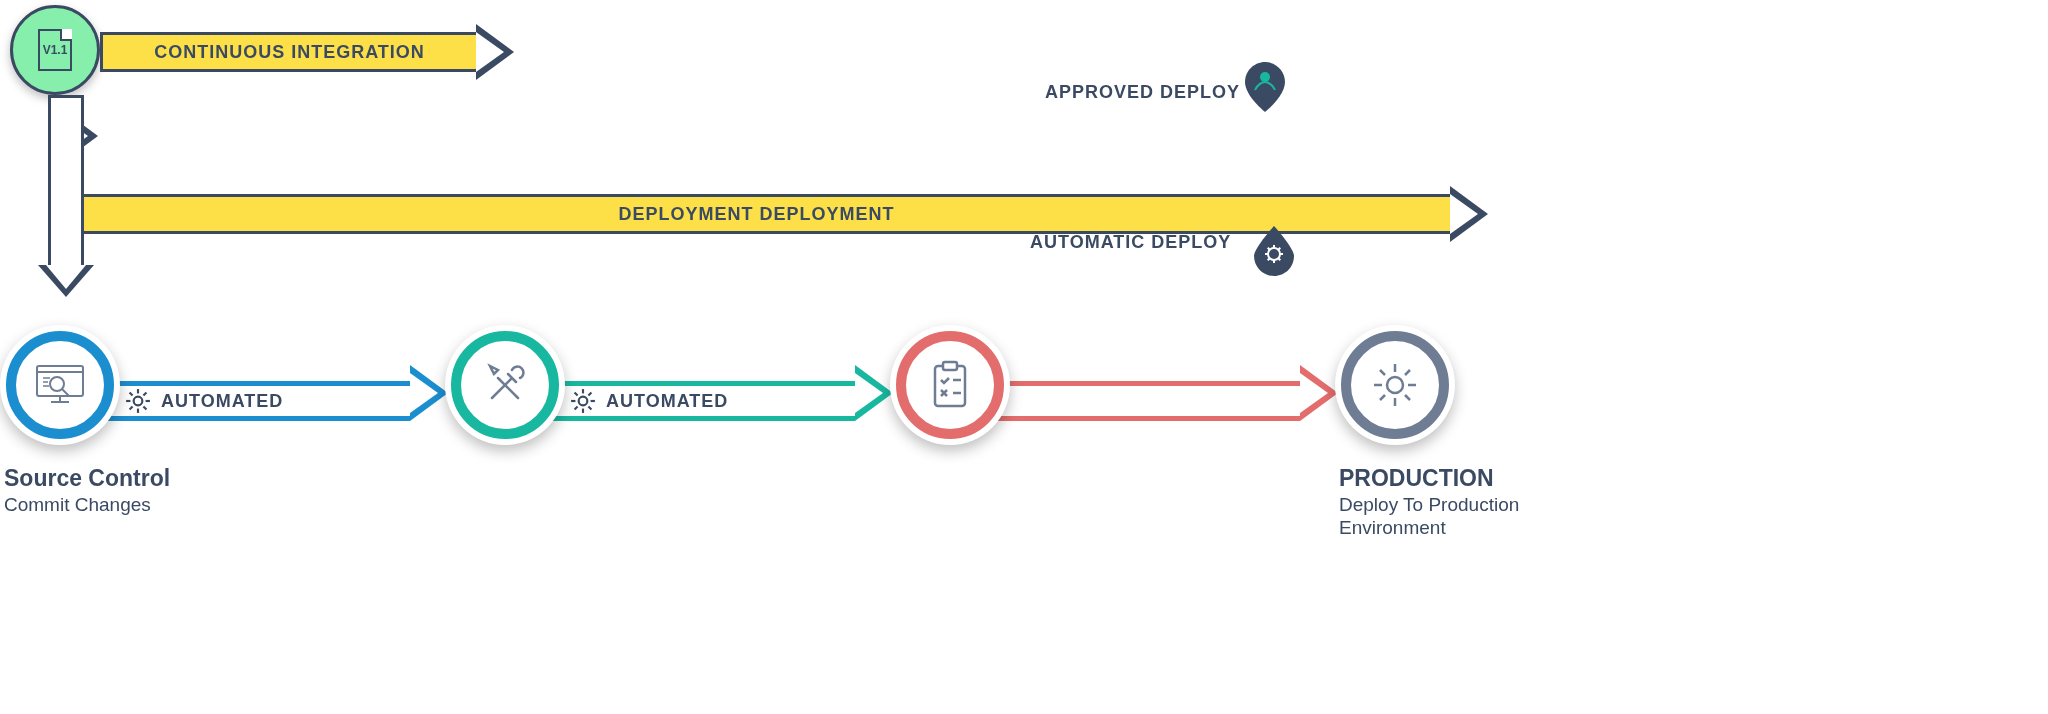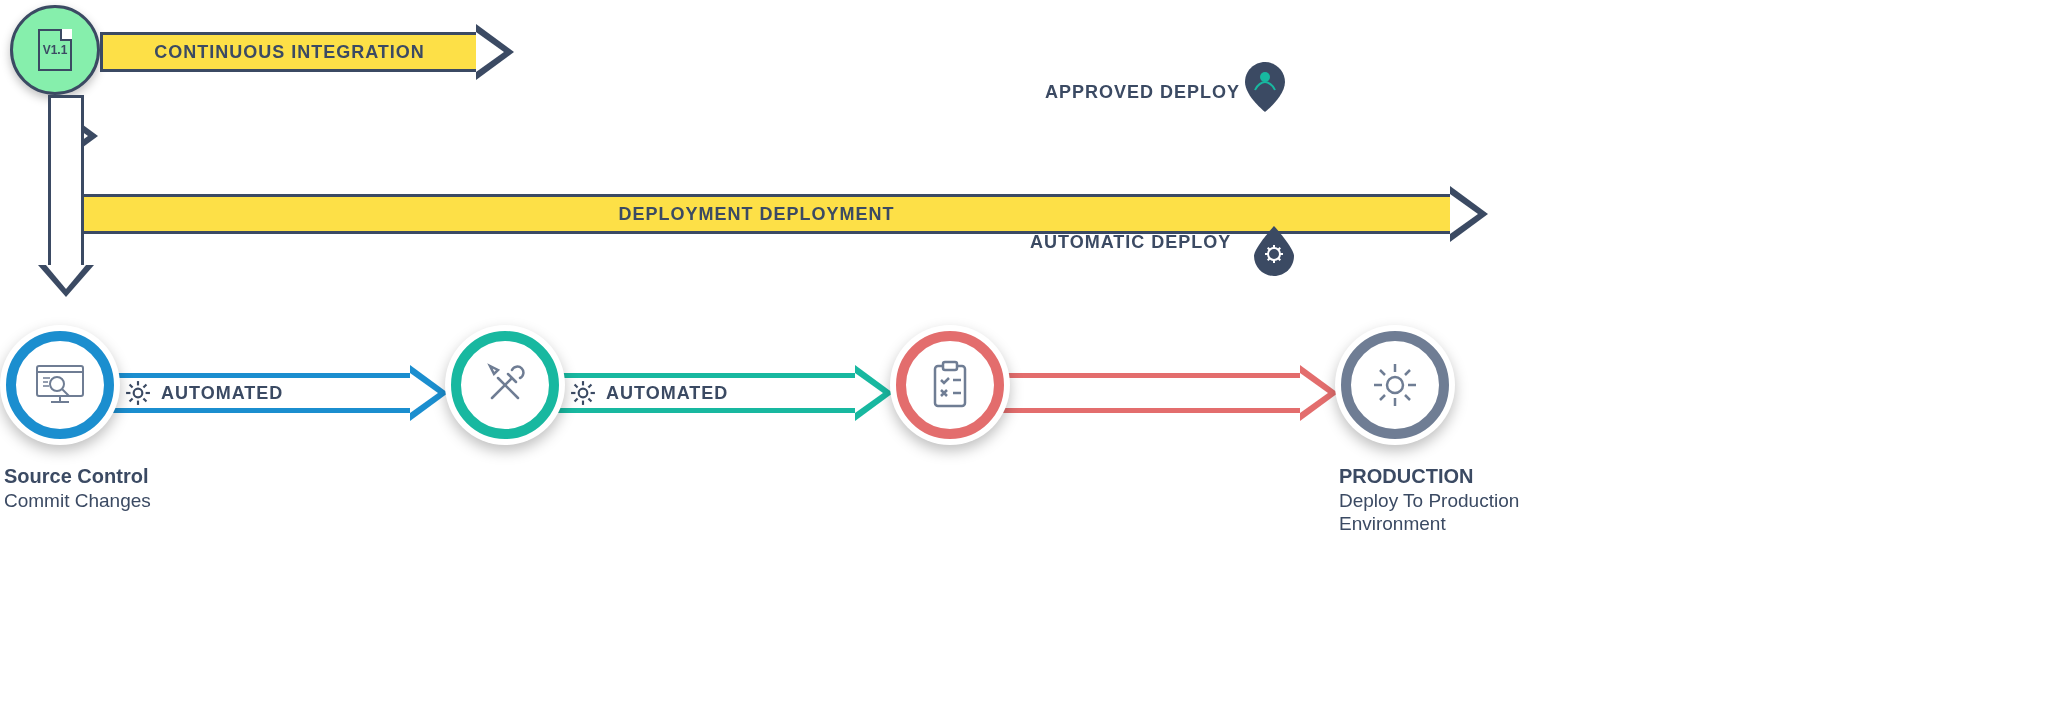--- a/index.html
+++ b/index.html
@@ -47,30 +47,30 @@
 
   .stage-node{
     position:absolute;top:0;width:120px;height:120px;border-radius:50%;
     background:#fff;box-shadow:0 6px 14px rgba(0,0,0,.25);
     display:flex;align-items:center;justify-content:center;
   }
   .stage-node .ring{position:absolute;inset:6px;border-radius:50%;border-width:10px;border-style:solid}
   .stage-node .icon{position:relative;width:54px;height:54px;color:var(--slate)}
 
   
-  .stage-arrow{position:absolute;top:40px;display:flex;align-items:center}
+  .stage-arrow{position:absolute;top:40px;display:flex;align-items:flex-end}
   .stage-arrow .bar{height:40px;background:#fff;border-width:5px;border-style:solid;border-right:none;display:flex;align-items:center;gap:10px;padding-left:20px;font-weight:800;letter-spacing:1px;font-size:18px;color:var(--navy)}
   .stage-arrow .head{width:0;height:0;border-top:28px solid transparent;border-bottom:28px solid transparent;position:relative}
   .stage-arrow .head:after{content:"";position:absolute;top:-20px;width:0;height:0;border-top:20px solid transparent;border-bottom:20px solid transparent}
 
   .gear{width:26px;height:26px;flex:0 0 auto}
 
   
   .stage-text{position:absolute;top:140px;width:320px;color:var(--navy)}
-  .stage-text .title{font-weight:800;font-size:20px;margin-bottom:2px}
+  .stage-text .title{font-weight:800;font-size:23px;margin-bottom:2px}
   .stage-text .desc{font-size:19px;line-height:1.2;color:var(--navy)}
 </style>
 </head>
 <body>
 
 <div class="version-circle">
   <div class="version-inner">
     <div class="file-icon">
       <span style="font-size:12px">V1.1</span>
     </div>

